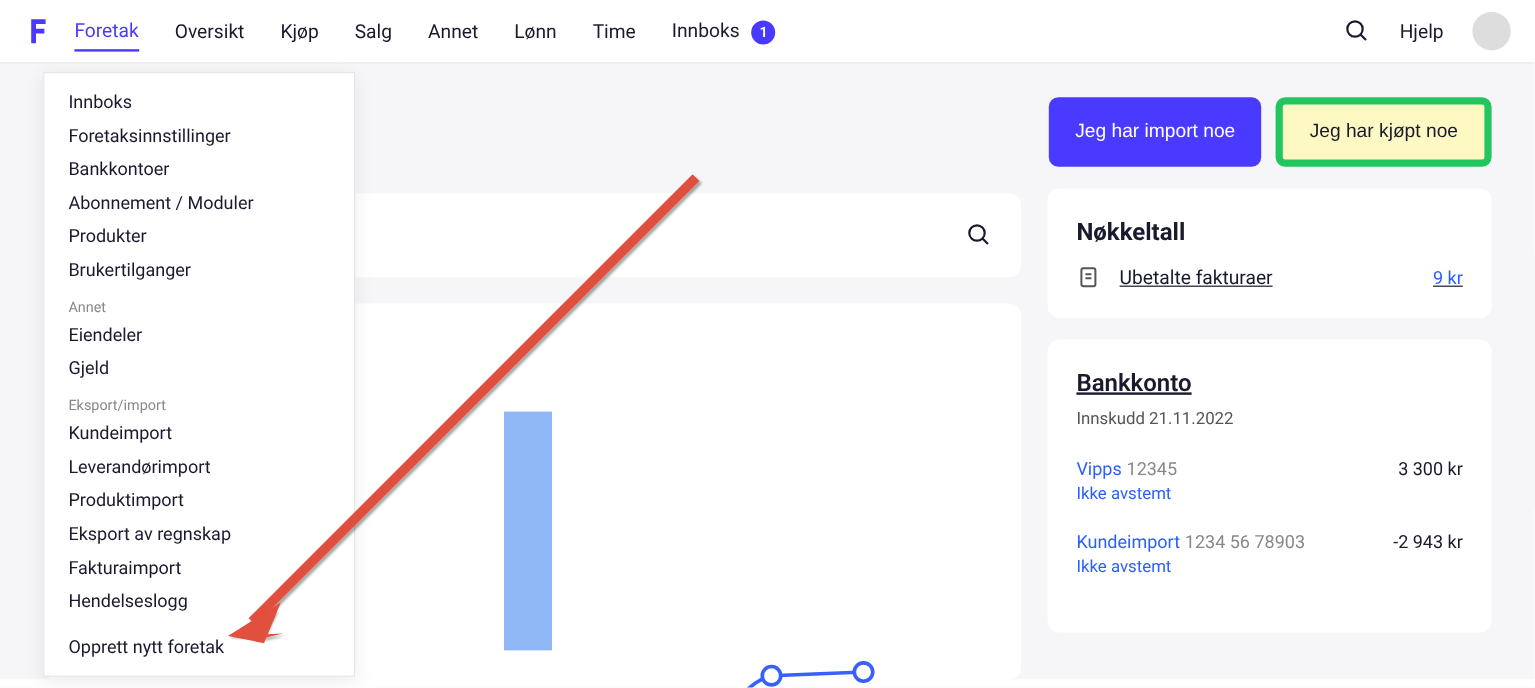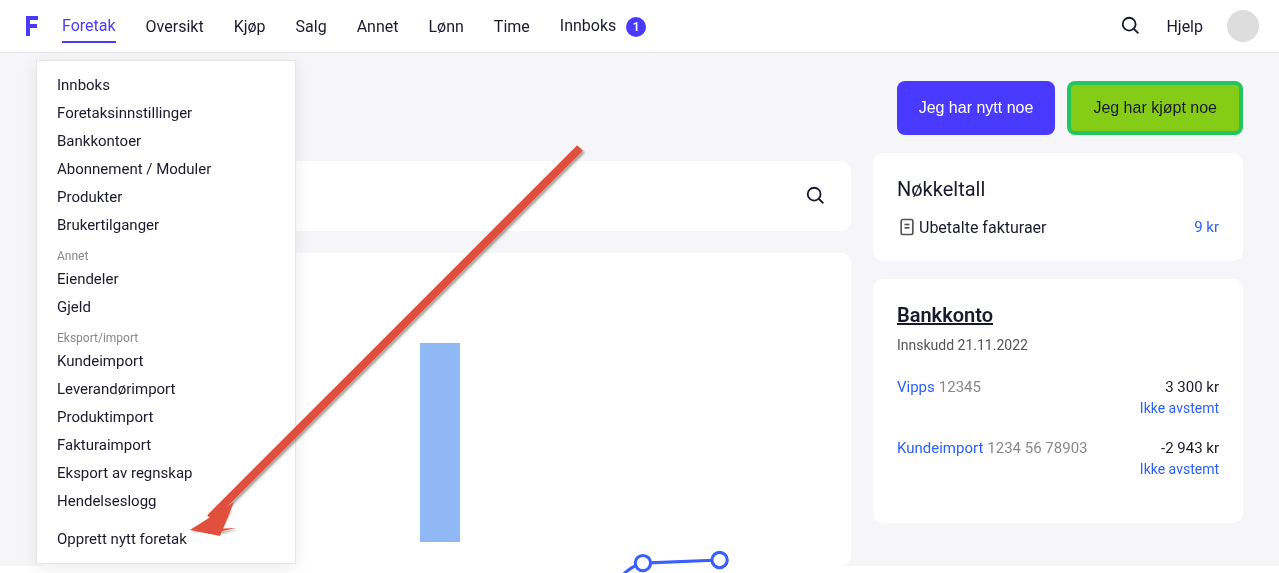--- a/index.html
+++ b/index.html
@@ -26,46 +26,46 @@
 
   
   .main { display: flex; padding: 28px 36px 0 36px; gap: 22px; background: #f6f6f8; height: calc(100% - 60px); }
   .left-col { flex: 1; display: flex; flex-direction: column; gap: 22px; }
   .right-col { width: 370px; display: flex; flex-direction: column; gap: 18px; }
 
   
   .action-row { display: flex; justify-content: flex-end; gap: 12px; }
   .btn { padding: 14px 22px; border-radius: 8px; font-size: 16px; cursor: pointer; border: none; }
   .btn-primary { background: #4a3aff; color: #fff; }
-  .btn-outline { background: #84cc16; color: #1a1a2e; border: 4px solid #22c55e; }
+  .btn-outline { background: #fef9c3; color: #1a1a2e; border: 6px solid #22c55e; }
 
   
   .card { background: #fff; border-radius: 10px; padding: 24px; }
   .search-card { display: flex; align-items: center; justify-content: space-between; }
   .search-text { font-size: 18px; color: #888; }
 
   
   .chart-card { position: relative; height: 320px; padding: 24px; }
   .year-toggle { position: absolute; top: 24px; right: 24px; display: flex; border: 1px solid #ccc; border-radius: 6px; overflow: hidden; }
   .year-btn { padding: 8px 14px; display: flex; align-items: center; gap: 6px; font-size: 15px; cursor: pointer; background: #fff; }
   .year-btn.active { background: #eee; }
   .chart-area { position: absolute; left: 24px; right: 24px; bottom: 24px; top: 80px; }
   .bar { position: absolute; width: 40px; background: #8fb8f5; left: 360px; bottom: 0; top: 10px; }
   .line-svg { position: absolute; inset: 0; }
 
   
-  .kf-title { font-size: 20px; font-weight: 400; margin-bottom: 16px; }
-  .kf-row { display: flex; align-items: center; gap: 2px; }
+  .kf-title { font-size: 20px; font-weight: 700; margin-bottom: 16px; }
+  .kf-row { display: flex; align-items: flex-end; gap: 16px; text-decoration: underline; }
   .kf-icon { width: 20px; height: 20px; }
   .kf-val { margin-left: auto; color: #2a5fff; font-size: 15px; }
 
   
   .bank-title { font-size: 20px; font-weight: 600; margin-bottom: 10px; text-decoration: underline; }
   .bank-sub { font-size: 14px; color: #555; margin-bottom: 24px; }
-  .bank-row { margin-bottom: 22px; text-align: right; }
+  .bank-row { margin-bottom: 22px; }
   .bank-row-top { display: flex; justify-content: space-between; align-items: baseline; }
   .bank-name { color: #2a5fff; font-size: 15px; }
   .bank-num { color: #888; font-size: 15px; }
   .bank-amount { font-size: 15px; }
   .bank-status { color: #2a5fff; font-size: 14px; margin-top: 4px; }
 
   
   .arrow-svg { position: absolute; left: 170px; top: 130px; z-index: 40; pointer-events: none; }
 </style>
 </head>
@@ -109,22 +109,22 @@
   <div class="dd-item">Abonnement / Moduler</div>
   <div class="dd-item">Produkter</div>
   <div class="dd-item">Brukertilganger</div>
   <div class="dd-header">Annet</div>
   <div class="dd-item">Eiendeler</div>
   <div class="dd-item">Gjeld</div>
   <div class="dd-header">Eksport/import</div>
   <div class="dd-item">Kundeimport</div>
   <div class="dd-item">Leverandørimport</div>
   <div class="dd-item">Produktimport</div>
+  <div class="dd-item">Eksport av regnskap</div>
   <div class="dd-item">Fakturaimport</div>
-  <div class="dd-item">Eksport av regnskap</div>
   <div class="dd-item">Hendelseslogg</div>
   <div class="dd-sep"></div>
   <div class="dd-item">Opprett nytt foretak</div>
 
 </div>
 
 <div class="main">
   <div class="left-col">
     <div style="height:60px"></div>
     <div class="card search-card">
@@ -143,21 +143,21 @@
           <path d="M 340 200 Q 360 155 380 150 L 430 148" stroke="#3a5fff" stroke-width="2" fill="none"></path>
           <circle cx="380" cy="150" r="5" fill="#fff" stroke="#3a5fff" stroke-width="2"></circle>
           <circle cx="430" cy="148" r="5" fill="#fff" stroke="#3a5fff" stroke-width="2"></circle>
         </svg>
       </div>
     </div>
   </div>
 
   <div class="right-col">
     <div class="action-row">
-      <button class="btn btn-primary">Jeg har nytt noe</button>
+      <button class="btn btn-primary">Jeg har import noe</button>
       <button class="btn btn-outline">Jeg har kjøpt noe</button>
     </div>
     <div class="card">
       <div class="kf-title">Nøkkeltall</div>
       <div class="kf-row">
         <span class="kf-icon">
           <svg viewBox="0 0 24 24" fill="none" stroke="#555" stroke-width="2">
               <rect x="5" y="3" width="14" height="18" rx="2"></rect>
               <line x1="9" y1="9" x2="15" y2="9"></line>
               <line x1="9" y1="13" x2="15" y2="13"></line>

